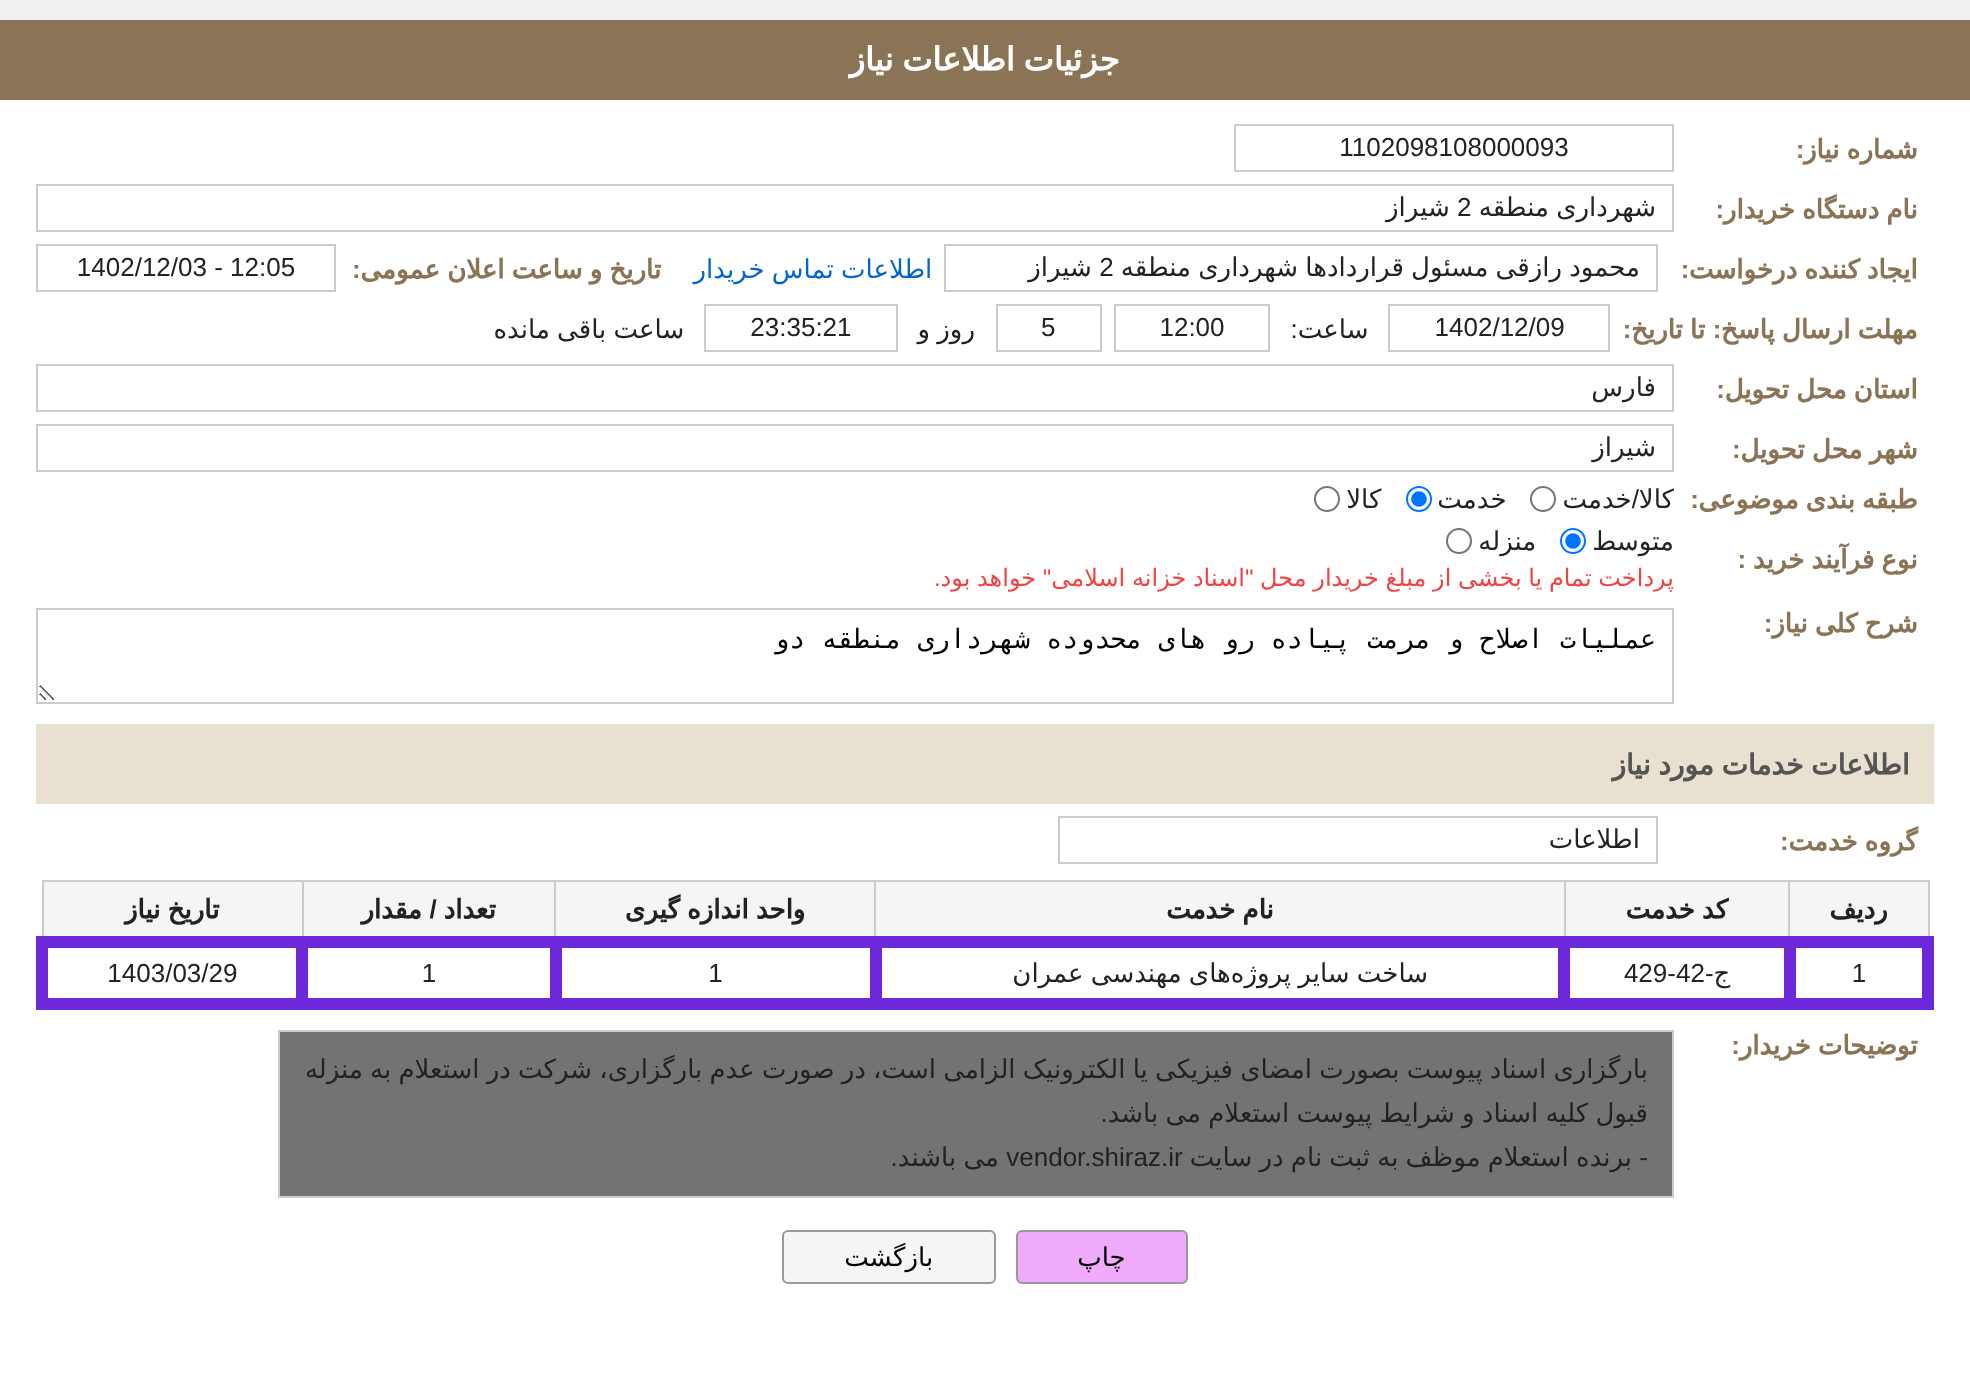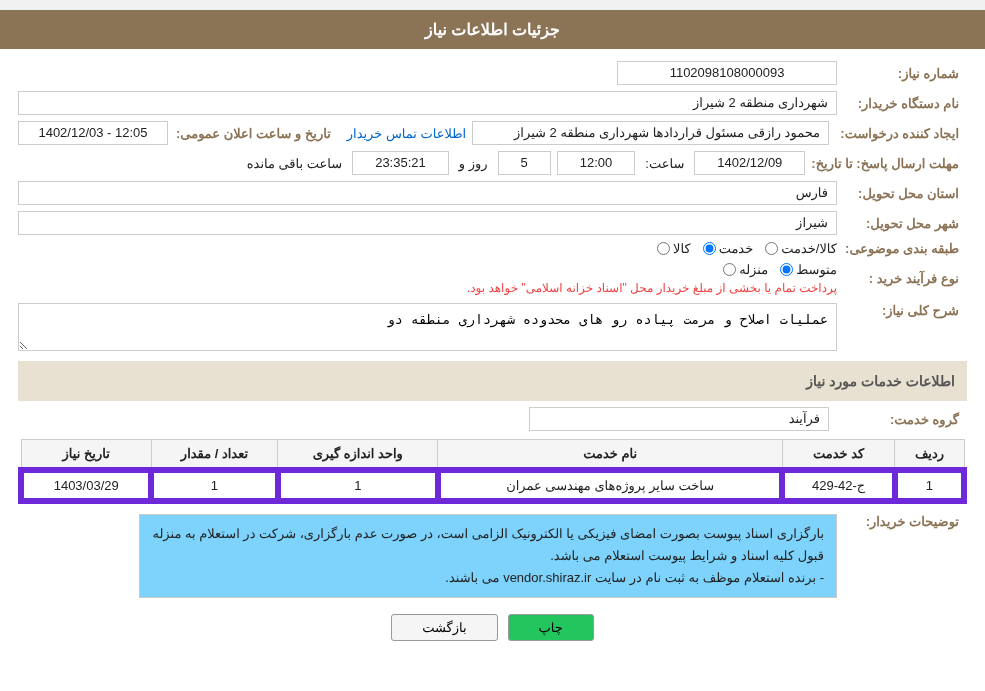--- a/index.html
+++ b/index.html
@@ -106,21 +106,21 @@
     .services-table td {
       border: 6px solid #6d28d9;
       padding: 5px 8px;
       text-align: center;
     }
     .services-table tr:nth-child(even) td {
       background: #fafafa;
     }
     .buyer-notes {
       border: 1px solid #ccc;
-      background: #7dd3fc;
+      background: #737373;
       padding: 8px 12px;
       min-height: 80px;
       text-align: right;
       direction: rtl;
       font-size: 13px;
       line-height: 1.7;
     }
     .button-row {
       display: flex;
       justify-content: center;
@@ -130,21 +130,21 @@
     }
     .btn {
       padding: 5px 30px;
       font-size: 13px;
       font-family: Tahoma, Arial, sans-serif;
       cursor: pointer;
       border: 1px solid #999;
       border-radius: 3px;
     }
     .btn-print {
-      background: #22c55e;
+      background: #f0abfc;
     }
     .btn-back {
       background: #f5f5f5;
     }
     .time-row {
       display: flex;
       align-items: center;
       gap: 6px;
       direction: rtl;
     }
@@ -251,21 +251,21 @@
 
     <div class="info-row" style="align-items:flex-start; margin-top:8px;">
       <span class="label">شرح کلی نیاز:</span>
       <textarea class="notes-box" style="min-height: 45px;" readonly="">عملیات اصلاح و مرمت پیاده رو های محدوده شهرداری منطقه دو</textarea>
     </div>
 
     <div class="section-title">اطلاعات خدمات مورد نیاز</div>
 
     <div class="info-row group-service-row">
       <span class="label">گروه خدمت:</span>
-      <div class="value-box" style="max-width:300px;">فرآیند</div>
+      <div class="value-box" style="max-width:300px;">اطلاعات</div>
     </div>
 
     <table class="services-table">
       <thead>
         <tr>
           <th>ردیف</th>
           <th>کد خدمت</th>
           <th>نام خدمت</th>
           <th>واحد اندازه گیری</th>
           <th>تعداد / مقدار</th>

